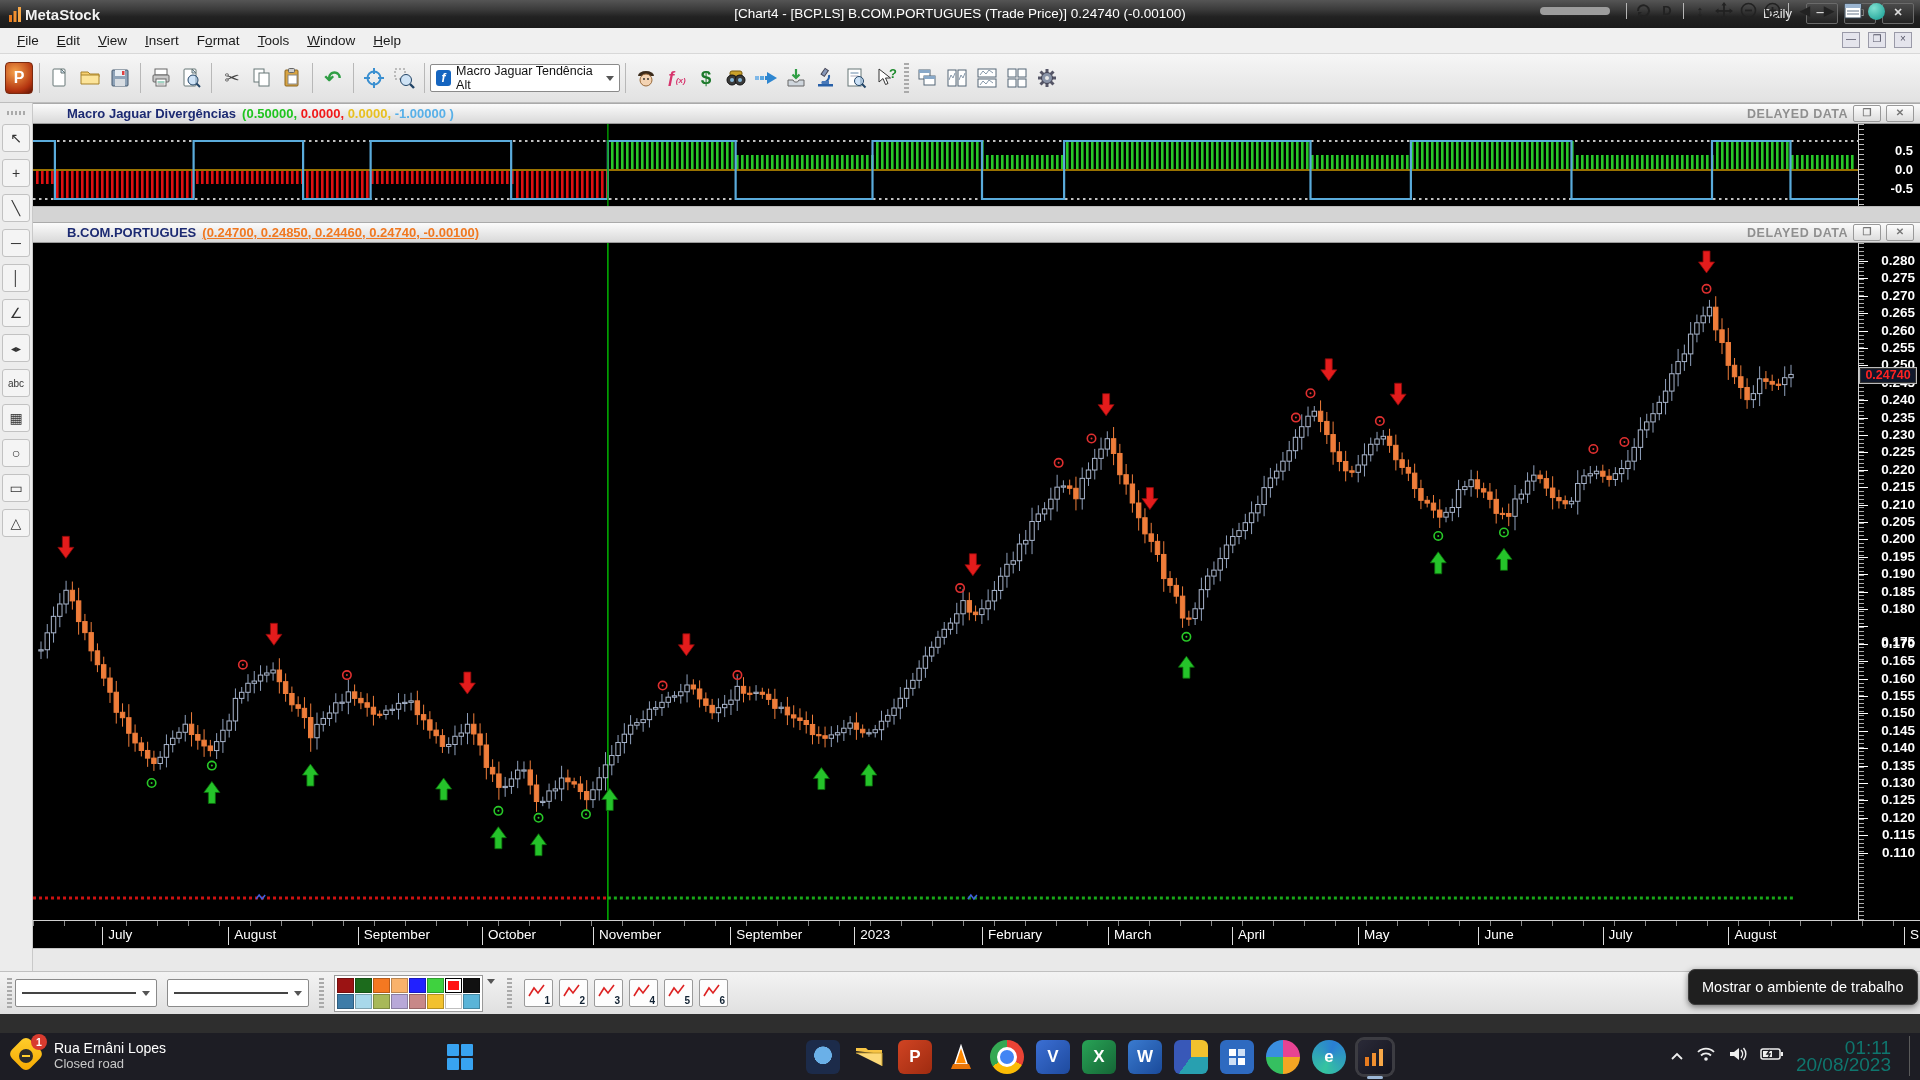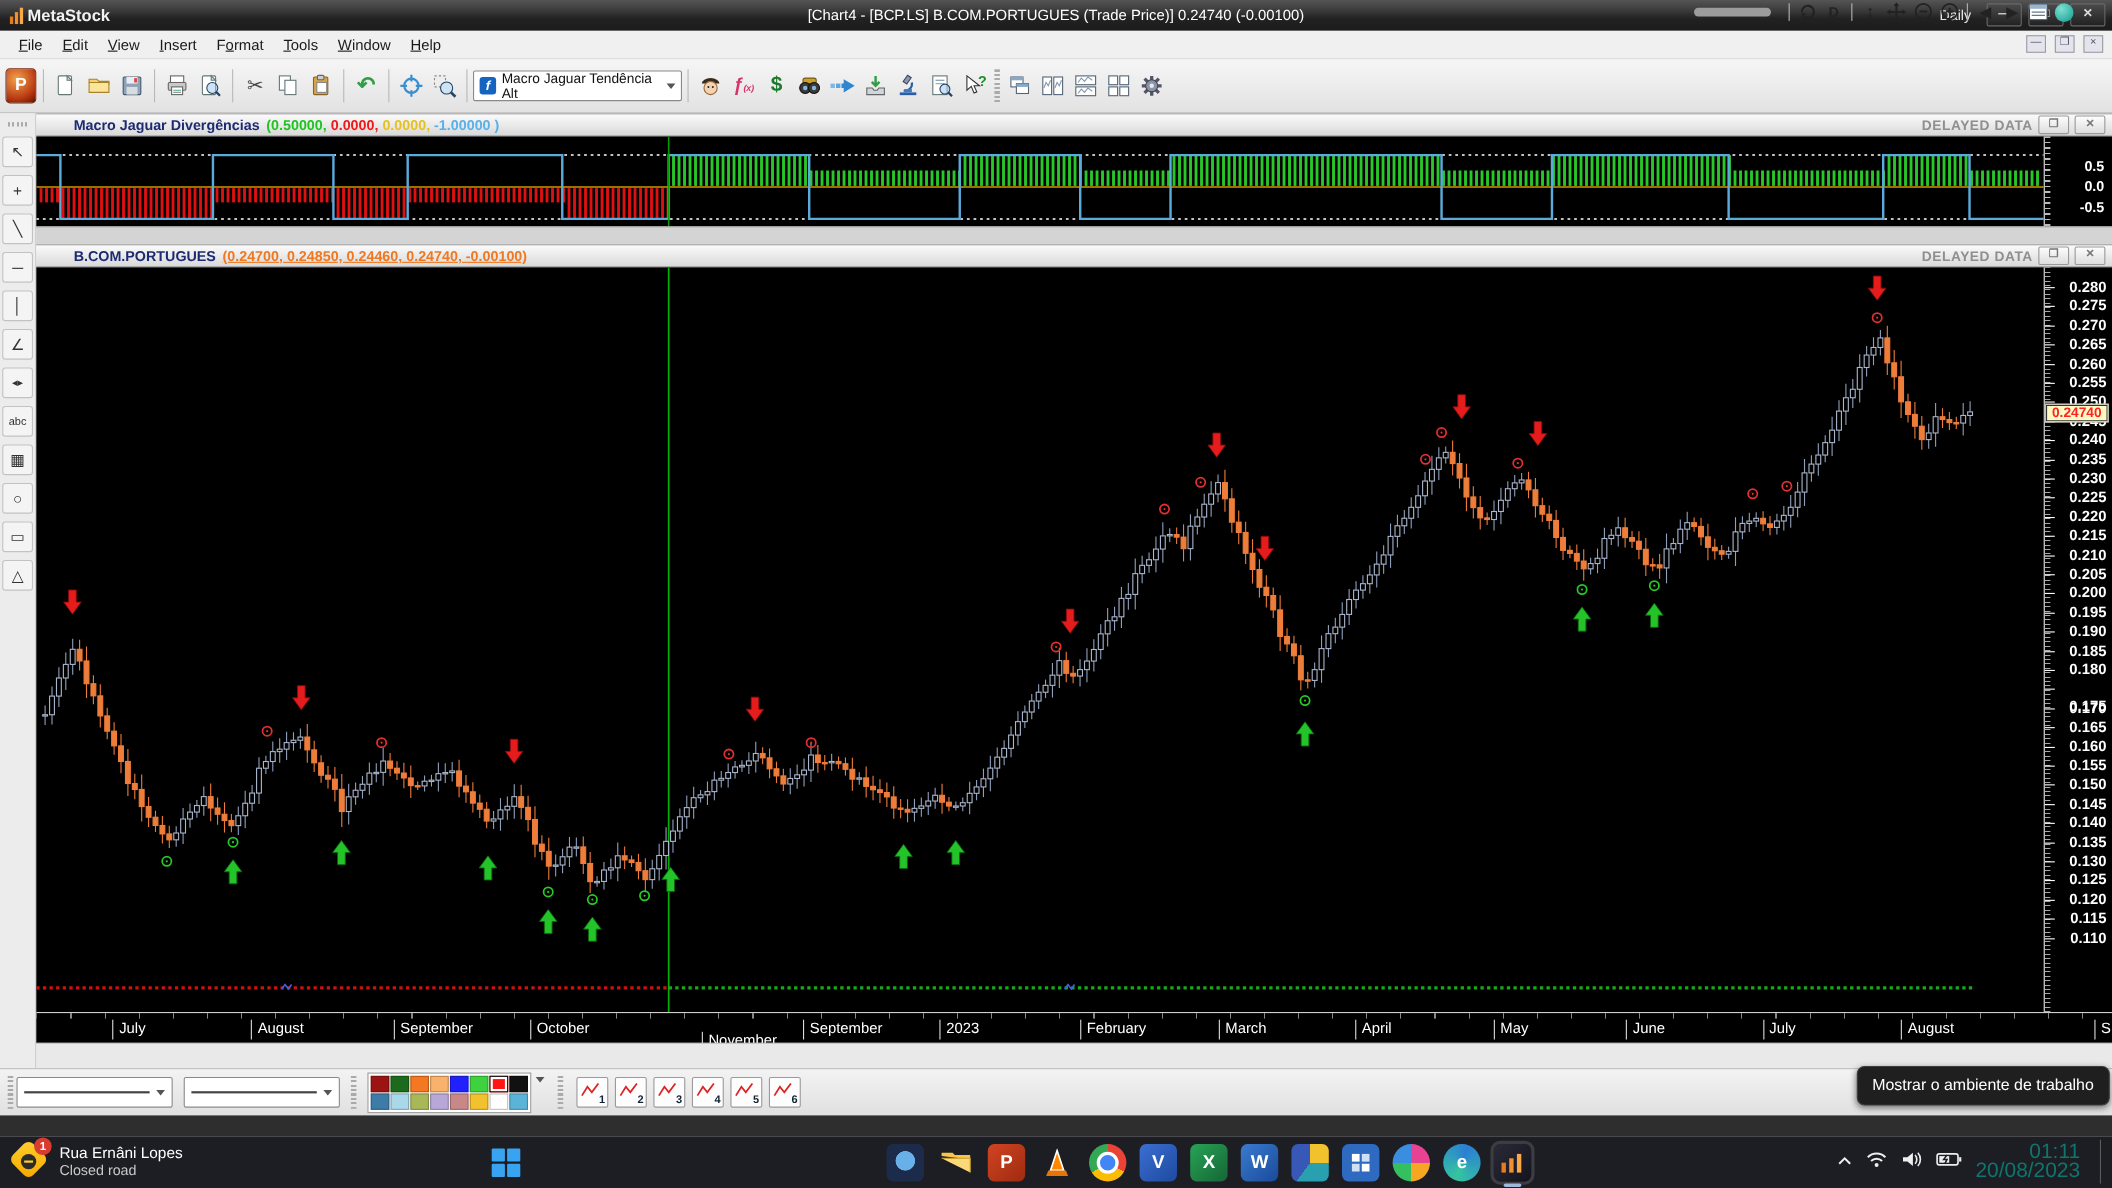--- a/index.html
+++ b/index.html
@@ -40,21 +40,21 @@
   #ind-plot{left:33px;top:124px;width:1825px;height:82px;background:#000;}
   #ind-axis{left:1858px;top:124px;width:62px;height:82px;background:#000;border-left:1px solid #cfcfcf;}
   #ind-axis .ticks{position:absolute;left:0;top:0;width:5px;height:100%;background:repeating-linear-gradient(180deg,#bbb 0 1px,transparent 1px 5px);}
   .ind-lbl{position:absolute;left:14px;width:40px;text-align:right;color:#fff;font-size:13px;font-weight:bold;}
   #splitter{left:33px;top:206px;width:1887px;height:16px;background:#d4d4d4;border-top:1px solid #bbb;}
   #main-plot{left:33px;top:243px;width:1825px;height:677px;background:#000;}
   #price-axis{left:1858px;top:243px;width:62px;height:677px;background:#000;border-left:1px solid #cfcfcf;}
   #price-axis .ticks{position:absolute;left:0;top:0;width:5px;height:100%;background:repeating-linear-gradient(180deg,#aaa 0 1px,transparent 1px 4px);}
   .p-lbl{position:absolute;left:10px;width:46px;text-align:right;color:#fff;font-size:13.5px;font-weight:bold;}
   .p-tick{position:absolute;left:0;width:9px;height:1px;background:#fff;}
-  #price-box{left:1859px;top:367px;width:56px;height:15px;background:#fef9c3;border:1px solid #bbb;box-shadow:inset 0 0 0 1px #333;color:#ff2222;font-weight:bold;font-size:12.5px;text-align:center;line-height:15px;}
+  #price-box{left:1859px;top:367px;width:56px;height:15px;background:#0f172a;border:1px solid #bbb;box-shadow:inset 0 0 0 1px #333;color:#ff2222;font-weight:bold;font-size:12.5px;text-align:center;line-height:15px;}
   #month-axis{left:33px;top:920px;width:1887px;height:28px;background:#000;border-top:1px solid #cfcfcf;}
   #month-axis .comb{position:absolute;left:0;top:0;width:100%;height:5px;background:repeating-linear-gradient(90deg,#888 0 1px,transparent 1px 31px);}
   .m-lbl{position:absolute;top:6px;color:#fff;font-size:13.5px;padding-left:5px;border-left:1px solid #ddd;height:18px;line-height:16px;}
   
   #scroll-row{left:33px;top:948px;width:1887px;height:23px;background:#e9e9e9;border-top:1px solid #c4c4c4;display:flex;align-items:center;}
   #scroll-thumb{position:absolute;left:1540px;top:7px;width:70px;height:8px;border-radius:4px;background:#9c9c9c;}
   .srbtn{width:24px;height:19px;display:flex;align-items:center;justify-content:center;color:#222;font-size:13px;font-weight:bold;}
   .srsep{width:1px;height:16px;background:#b5b5b5;margin:0 4px;}
   #sr-group{position:absolute;left:1622px;top:1px;display:flex;align-items:center;}
   #sr-status{position:absolute;left:1868px;top:3px;width:17px;height:17px;border-radius:50%;background:radial-gradient(circle at 35% 30%,#7fe0d0,#119a90);}
@@ -1445,21 +1445,21 @@
       <div class="p-tick" style="top: 609.6px;"></div>
       <div class="p-lbl" style="top: 601.6px;">0.110</div>
     </div>
   <div id="price-box" class="abs">0.24740</div>
   <div id="month-axis" class="abs">
       <div class="comb"></div>
       <div class="m-lbl" style="left: 69.35px;">July</div>
       <div class="m-lbl" style="left: 195.275px;">August</div>
       <div class="m-lbl" style="left: 324.85px;">September</div>
       <div class="m-lbl" style="left: 448.95px;">October</div>
-      <div class="m-lbl" style="left: 605px; margin-top: 11px;">November</div>
+      <div class="m-lbl" style="left: 560px;">November</div>
       <div class="m-lbl" style="left: 697.15px;">September</div>
       <div class="m-lbl" style="left: 821.25px;">2023</div>
       <div class="m-lbl" style="left: 949px;">February</div>
       <div class="m-lbl" style="left: 1074.92px;">March</div>
       <div class="m-lbl" style="left: 1199.03px;">April</div>
       <div class="m-lbl" style="left: 1324.95px;">May</div>
       <div class="m-lbl" style="left: 1445.4px;">June</div>
       <div class="m-lbl" style="left: 1569.5px;">July</div>
       <div class="m-lbl" style="left: 1695.42px;">August</div>
       <div class="m-lbl" style="left: 1871px;">S</div>

